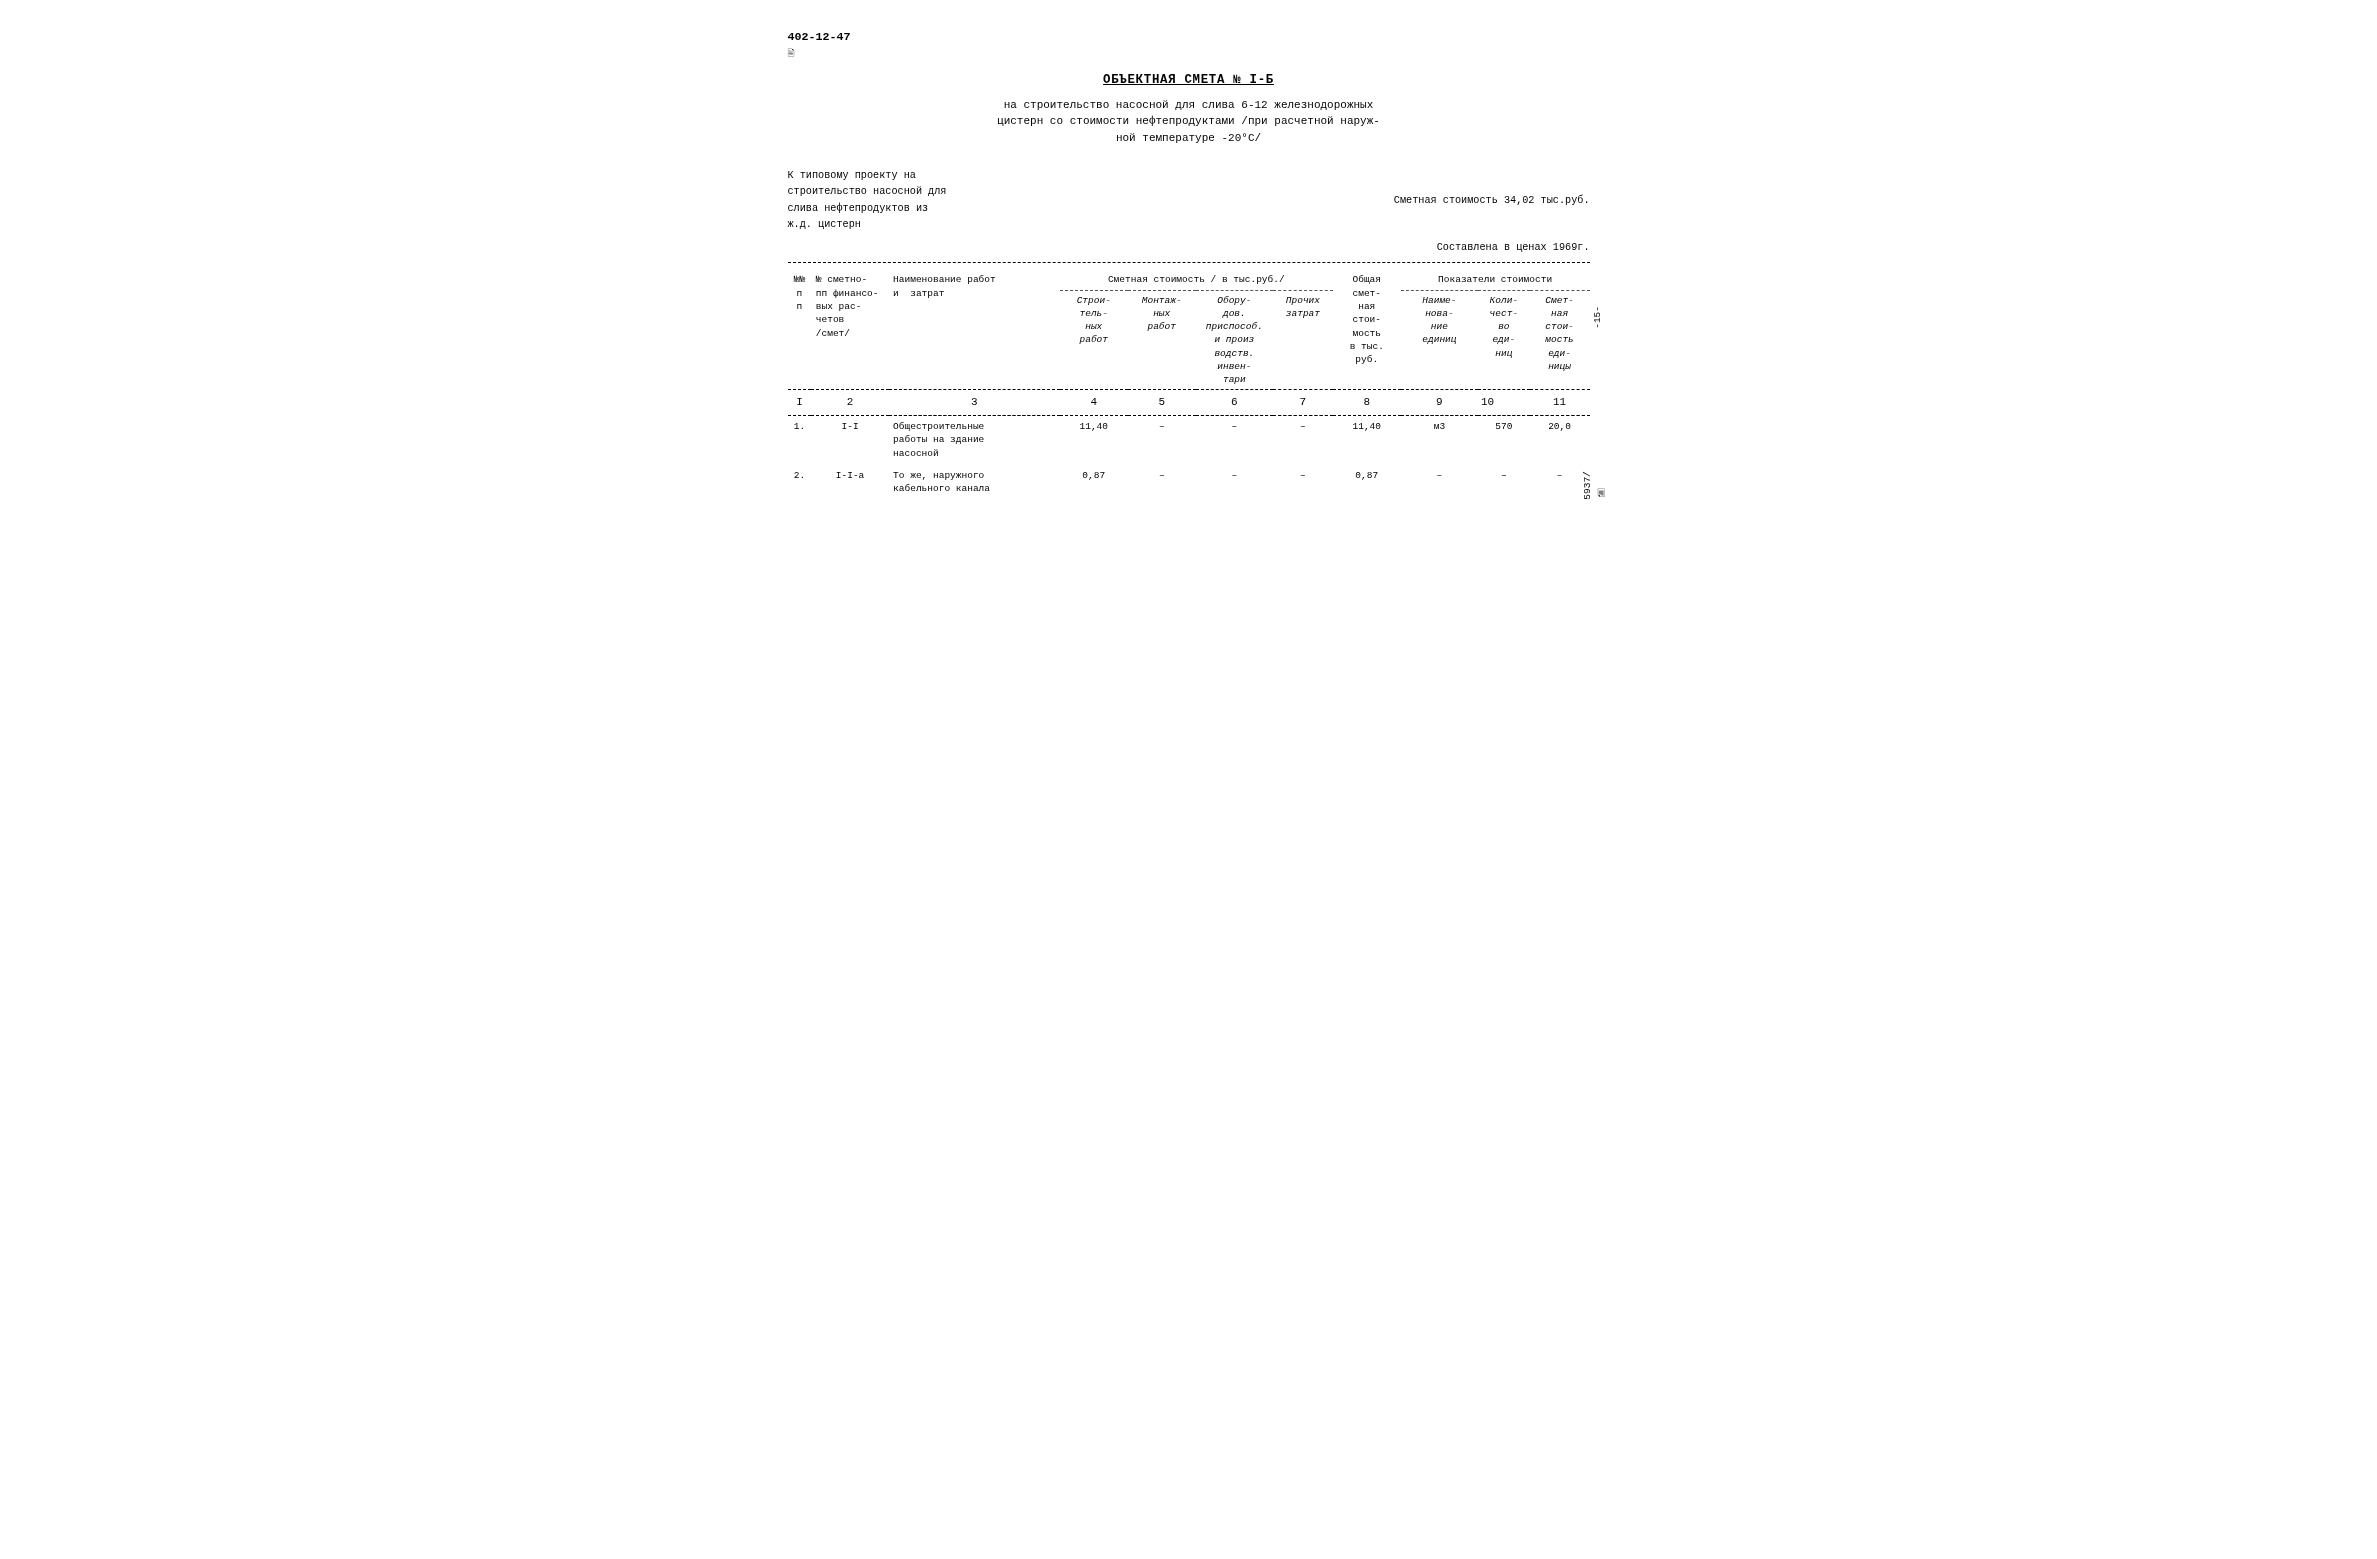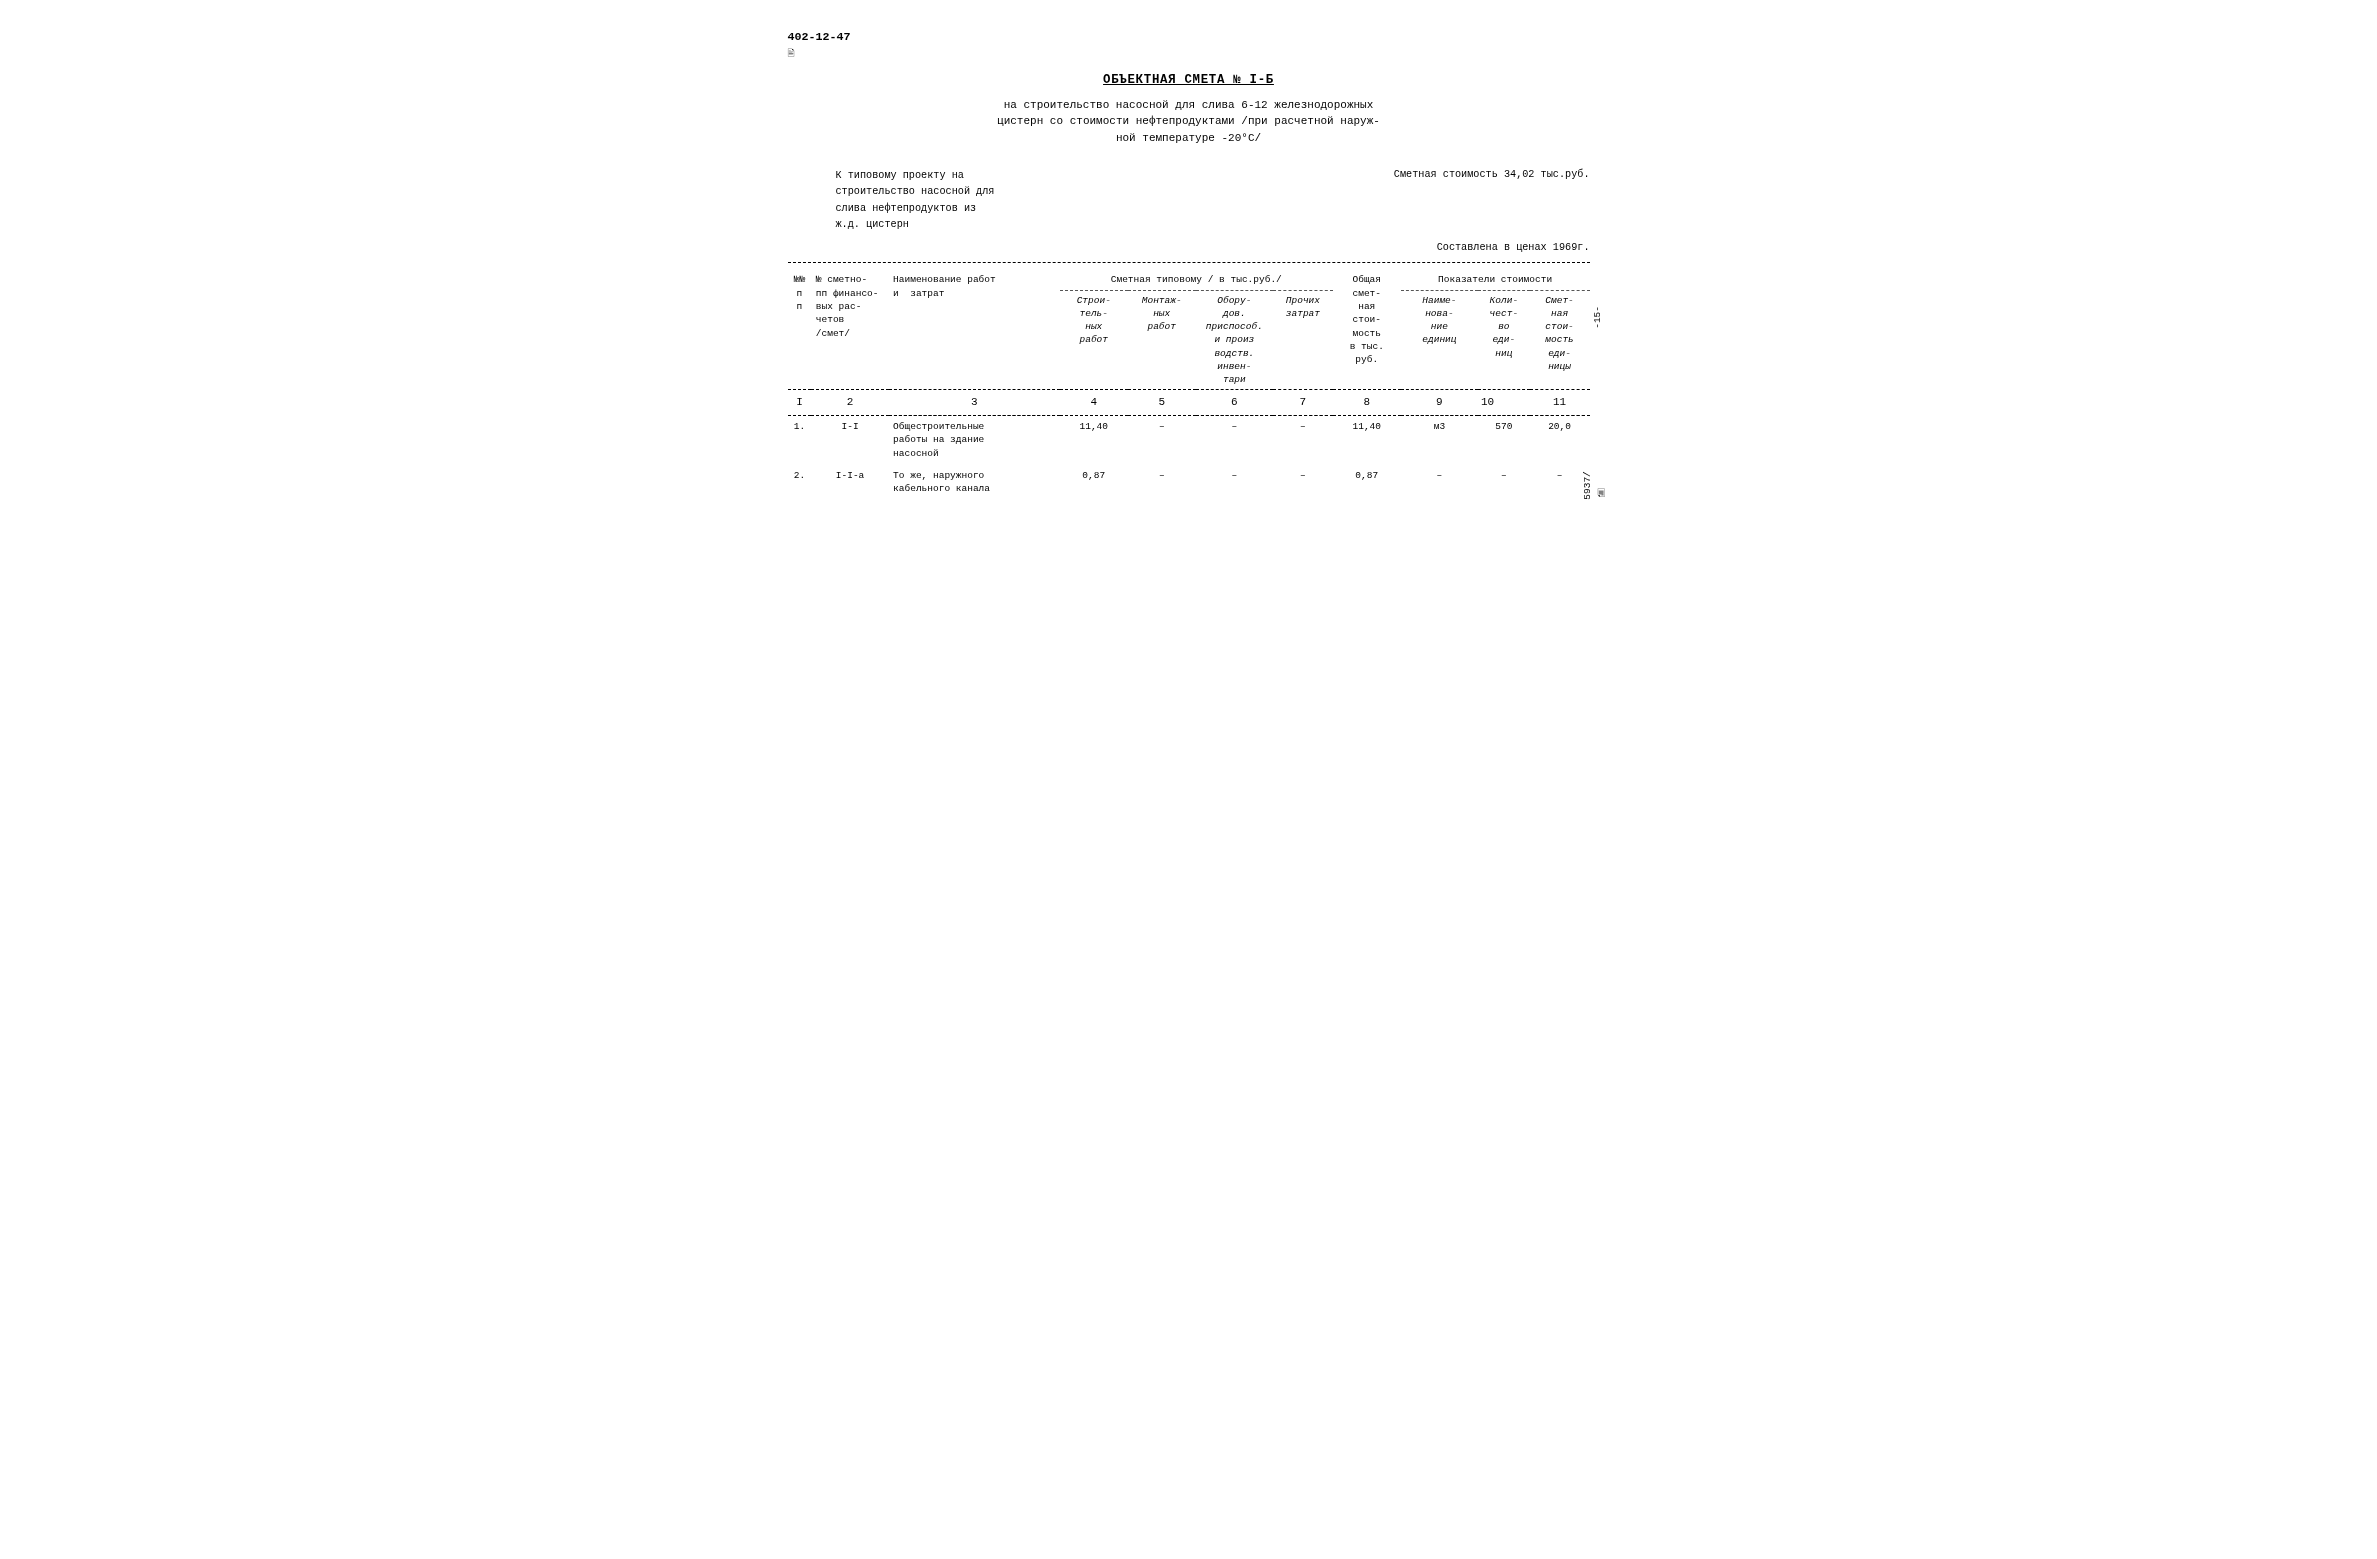--- a/index.html
+++ b/index.html
@@ -48,23 +48,22 @@
     }
 
     .title-sub {
       font-size: 11px;
       line-height: 1.5;
     }
 
     .meta-section {
       display: flex;
       justify-content: space-between;
-      align-items: flex-start;
+      align-items: center;
       margin-bottom: 7.3px;
-      margin-left: 48px;
     }
 
     .meta-left {
       font-size: 10.2px;
       line-height: 1.6;
     }
 
     .meta-right {
       font-size: 10.2px;
       text-align: right;
@@ -161,21 +160,21 @@
           <th rowspan="2" style="width:20.4px; vertical-align:top;">
             №№<br>п<br>п
           </th>
           <th rowspan="2" style="width:66px; vertical-align:top; text-align:left;">
             № сметно-<br>пп финансо-<br>вых рас-<br>четов<br>/смет/
           </th>
           <th rowspan="2" style="width:146px; vertical-align:top; text-align:left;">
             Наименование работ<br>и&nbsp; затрат
           </th>
           <th colspan="4" style="border-bottom: 0.7px dashed #555; padding-bottom:2.9px;">
-            Сметная типовому / в тыс.руб./
+            Сметная стоимость / в тыс.руб./
           </th>
           <th rowspan="2" style="width:58px; vertical-align:top;">
             Общая<br>смет-<br>ная<br>стои-<br>мость<br>в тыс.<br>руб.
           </th>
           <th colspan="3" style="border-bottom: 0.7px dashed #555; padding-bottom:2.9px;">
             Показатели стоимости
           </th>
         </tr>
         <tr class="header-row sub-header-row">
           <th style="width:58px;">

